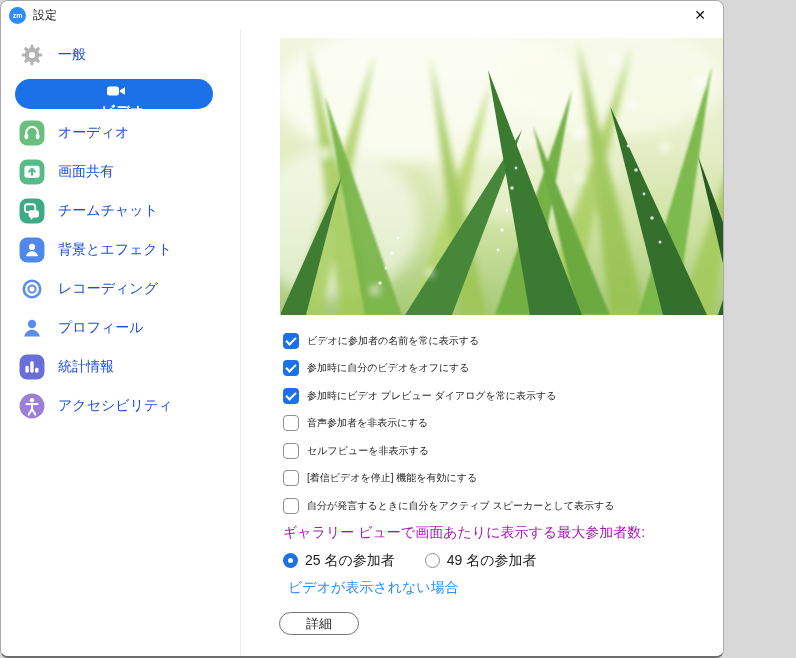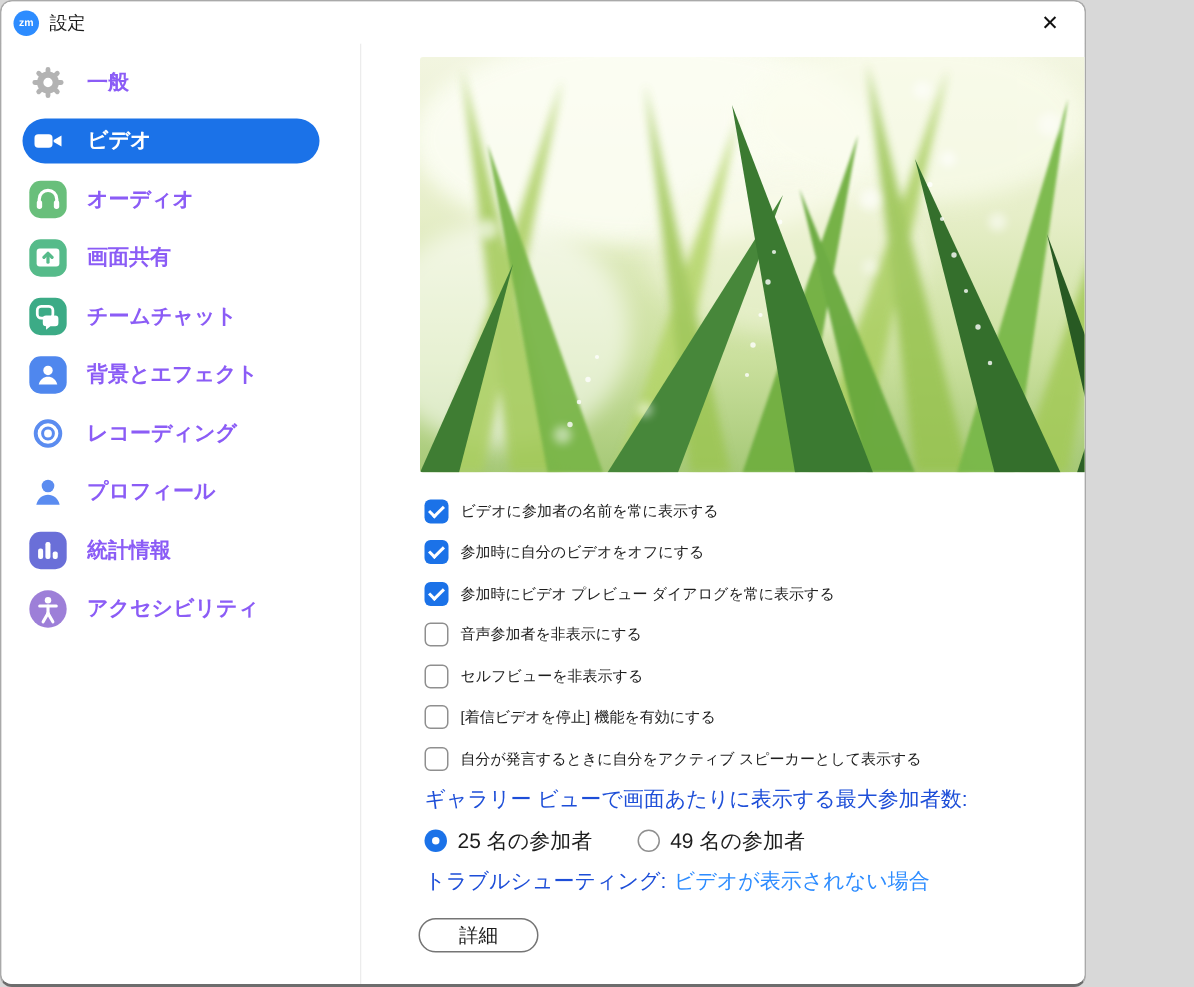--- a/index.html
+++ b/index.html
@@ -35,22 +35,22 @@
     width:240px; min-width:240px; border-right:1px solid #ececec;
     padding-top:11px; background:#fff;
   }
   .main { flex:1; position:relative; background:#fff; }
   
   .side-item {
     height:30px; margin:0 27px 9px 14px; border-radius:15px;
     display:flex; align-items:center; padding-left:4px; cursor:pointer;
   }
   .side-item .icn { width:26px; height:26px; display:flex; align-items:center; justify-content:center; }
-  .side-item .lbl { margin-left:13px; font-size:14px; color:#8b5cf6; white-space:nowrap;font-weight:bold; }
-  .side-item.on { background:var(--accent); }
+  .side-item .lbl { margin-left:13px; font-size:14px; color:#1d4ed8; white-space:nowrap; }
+  .side-item.on { background:var(--accent);flex-direction:column; }
   .side-item.on .lbl { color:#fff; font-weight:bold; }
   
   .preview {
     position:absolute; left:39px; top:9px; width:478px; height:277px;
     border-radius:2px; overflow:hidden;
   }
   .rotate-btn {
     position:absolute; top:5px; right:3px; width:28px; height:28px;
     border-radius:9px; background:rgba(75,75,75,.78);
     display:flex; align-items:center; justify-content:center; cursor:pointer;
@@ -62,21 +62,21 @@
     width:16px; height:16px; border-radius:4px; border:1px solid #8f8f8f;
     background:#fff; flex:0 0 16px; cursor:pointer;
   }
   .cb.on { background:var(--accent); border:none; }
   .cb.on::after {
     content:""; display:block; width:8px; height:4px;
     border-left:2px solid #fff; border-bottom:2px solid #fff;
     transform:rotate(-45deg); margin:4px auto 0;
   }
   .cbl { margin-left:8px; font-size:10px; color:#1d1d1d; white-space:nowrap; }
-  .plain { font-size:14px; color:#1d4ed8; white-space:nowrap; }
+  .plain { font-size:14px; color:#a21caf; white-space:nowrap; }
   .radio {
     width:15px; height:15px; border-radius:50%; border:1px solid #8f8f8f;
     background:#fff; flex:0 0 15px; cursor:pointer; position:relative;
   }
   .radio.on { background:var(--accent); border:none; }
   .radio.on::after {
     content:""; position:absolute; left:50%; top:50%; width:5px; height:5px;
     margin:-2.5px 0 0 -2.5px; border-radius:50%; background:#fff;
   }
   .rlbl { margin-left:7px; font-size:14px; color:#1d1d1d; white-space:nowrap; }
@@ -363,21 +363,20 @@
           <span class="rgroup">
             <span class="radio on"></span>
             <span class="rlbl">25 名の参加者</span>
           </span>
           <span class="rgroup">
             <span class="radio"></span>
             <span class="rlbl">49 名の参加者</span>
           </span>
         </div>
         <div class="row">
-          <span class="plain">トラブルシューティング:</span>
           <span class="plain link" style="margin-left:5px">ビデオが表示されない場合</span>
         </div>
       </div>
 
       <button class="adv-btn">詳細</button>
 
       <div class="scroll-track">
         <div class="scroll-thumb"></div>
       </div>
 

